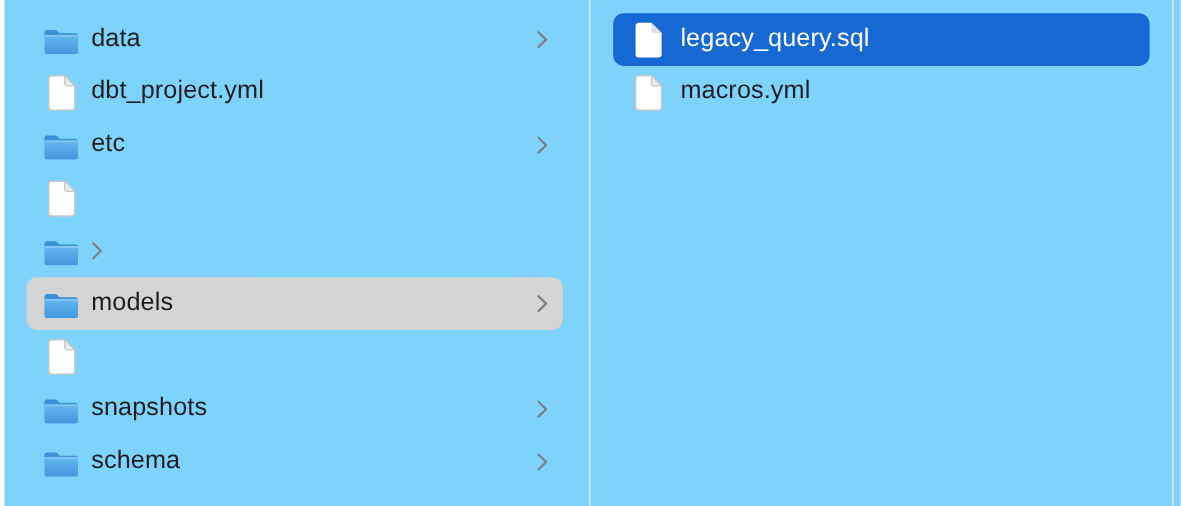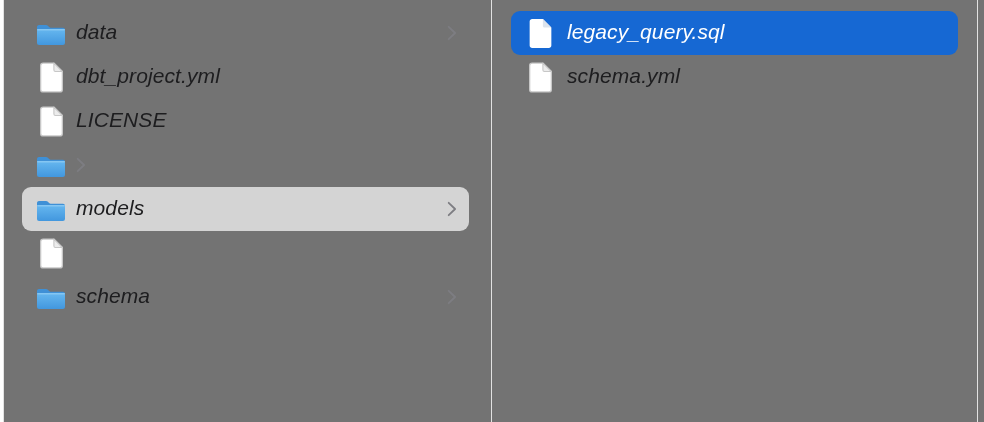--- a/index.html
+++ b/index.html
@@ -12,22 +12,21 @@
   }
   .finder { position: absolute; inset: 0; display: flex; }
   .edge-line {
     width: 1px; background: var(--divider, #e2e2e2);
     flex: 0 0 auto; height: 100%;
   }
   .left-gutter { width: 3px; background: #fff; flex: 0 0 auto; }
   .col {
     flex: 0 0 auto; height: 100%;
     padding-top: 11px; box-sizing: border-box;
-    background: #737373;
-    font-style: italic;
+    background: #7dd3fc;
   }
   .col-1 { width: 487px; }
   .col-2 { width: 485px; }
   .col-3 { flex: 1 1 auto; }
   .row {
     height: 44px; box-sizing: border-box;
     display: flex; align-items: center;
     border-radius: 9px;
     padding: 0 12px 0 14px;
     margin-left: 18px; width: 447px;
@@ -102,28 +101,40 @@
 
     <div class="row">
       <span class="icon-slot">
           <svg class="icon" width="25" height="31">
             <use href="#sym-file"></use>
           </svg>
         </span>
       <span class="label">dbt_project.yml</span>
     </div>
 
-
-    <div class="row">
-      <span class="icon-slot">
-          <svg class="icon" width="25" height="31">
-            <use href="#sym-file"></use>
-          </svg>
-        </span>
-      <span class="label">LICENSE</span>
+    <div class="row">
+      <span class="icon-slot">
+          <svg class="icon" width="30" height="25">
+            <use href="#sym-folder"></use>
+          </svg>
+        </span>
+      <span class="label">etc</span>
+      <span class="chevron-slot">
+          <svg class="icon" width="10" height="16">
+            <use href="#sym-chevron"></use>
+          </svg>
+        </span>
+    </div>
+
+    <div class="row">
+      <span class="icon-slot">
+          <svg class="icon" width="25" height="31">
+            <use href="#sym-file"></use>
+          </svg>
+        </span>
     </div>
 
     <div class="row">
       <span class="icon-slot">
           <svg class="icon" width="30" height="25">
             <use href="#sym-folder"></use>
           </svg>
         </span>
       <span class="chevron-slot">
           <svg class="icon" width="10" height="16">
@@ -147,20 +158,33 @@
     </div>
 
     <div class="row">
       <span class="icon-slot">
           <svg class="icon" width="25" height="31">
             <use href="#sym-file"></use>
           </svg>
         </span>
     </div>
 
+    <div class="row">
+      <span class="icon-slot">
+          <svg class="icon" width="30" height="25">
+            <use href="#sym-folder"></use>
+          </svg>
+        </span>
+      <span class="label">snapshots</span>
+      <span class="chevron-slot">
+          <svg class="icon" width="10" height="16">
+            <use href="#sym-chevron"></use>
+          </svg>
+        </span>
+    </div>
 
     <div class="row">
       <span class="icon-slot">
           <svg class="icon" width="30" height="25">
             <use href="#sym-folder"></use>
           </svg>
         </span>
       <span class="label">schema</span>
       <span class="chevron-slot">
           <svg class="icon" width="10" height="16">
@@ -183,21 +207,21 @@
         </span>
       <span class="label">legacy_query.sql</span>
     </div>
 
     <div class="row">
       <span class="icon-slot">
           <svg class="icon" width="25" height="31">
             <use href="#sym-file"></use>
           </svg>
         </span>
-      <span class="label">schema.yml</span>
+      <span class="label">macros.yml</span>
     </div>
 
 
   </div>
 
   <div class="edge-line"></div>
   <div class="col col-3"></div>
 </div>
 
 </body></html>

